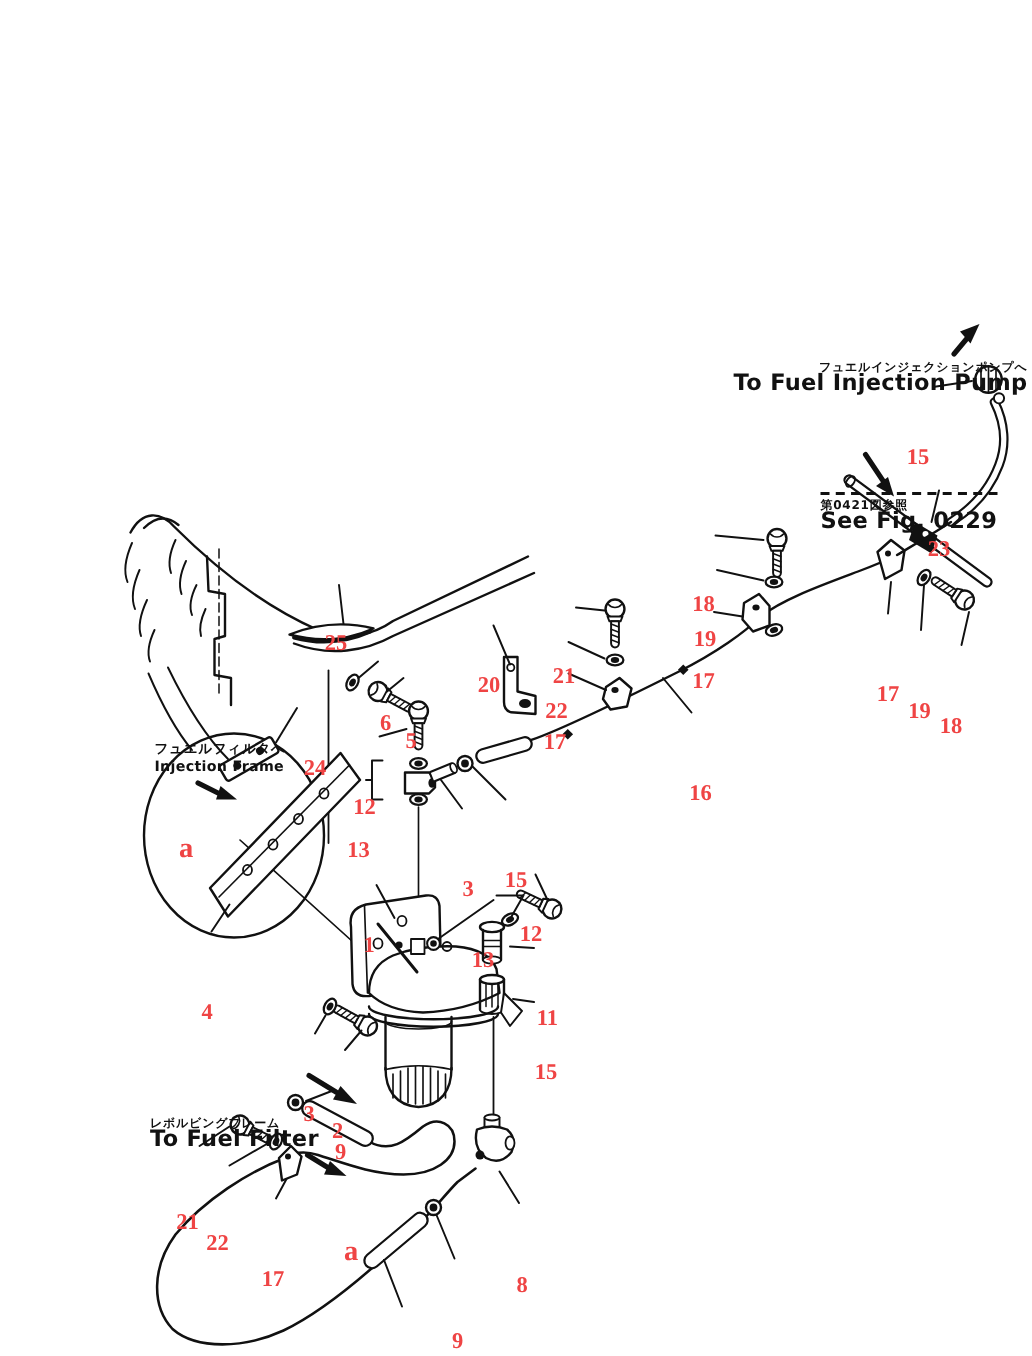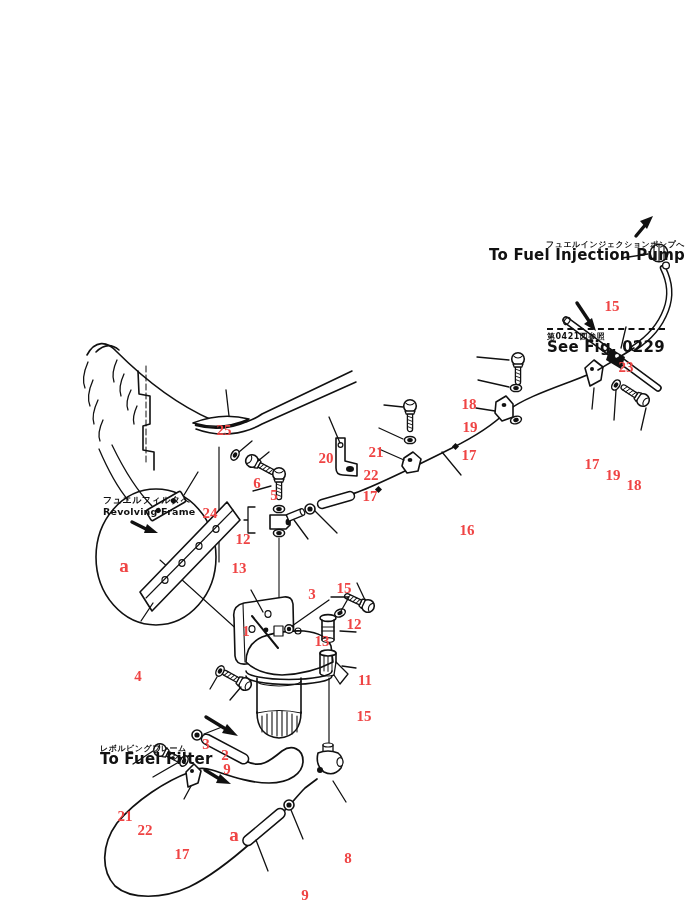--- a/index.html
+++ b/index.html
@@ -258,21 +258,21 @@
     <div class="anno anno--right anno-pump">
       <span class="jp">フュエルインジェクションポンプへ</span>
       <span class="en">To Fuel Injection Pump</span>
     </div>
     <div class="anno anno-seefig">
       <span class="jp">第0421図参照</span>
       <span class="en">See Fig. 0229</span>
     </div>
     <div class="anno anno-frame">
       <span class="jp">フュエルフィルタへ</span>
-      <span class="en">Revolving Frame</span>
+      <span class="en">Injection Frame</span>
     </div>
     <div class="anno anno-filter">
       <span class="jp">レボルビングフレーム</span>
       <span class="en">To Fuel Filter</span>
     </div>
 
     <div>
         <div class="callout" style="left: 246px; top: 583px;">1</div>
         <div class="callout" style="left: 225px; top: 707px;">2</div>
         <div class="callout" style="left: 206px; top: 696px;">3</div>

